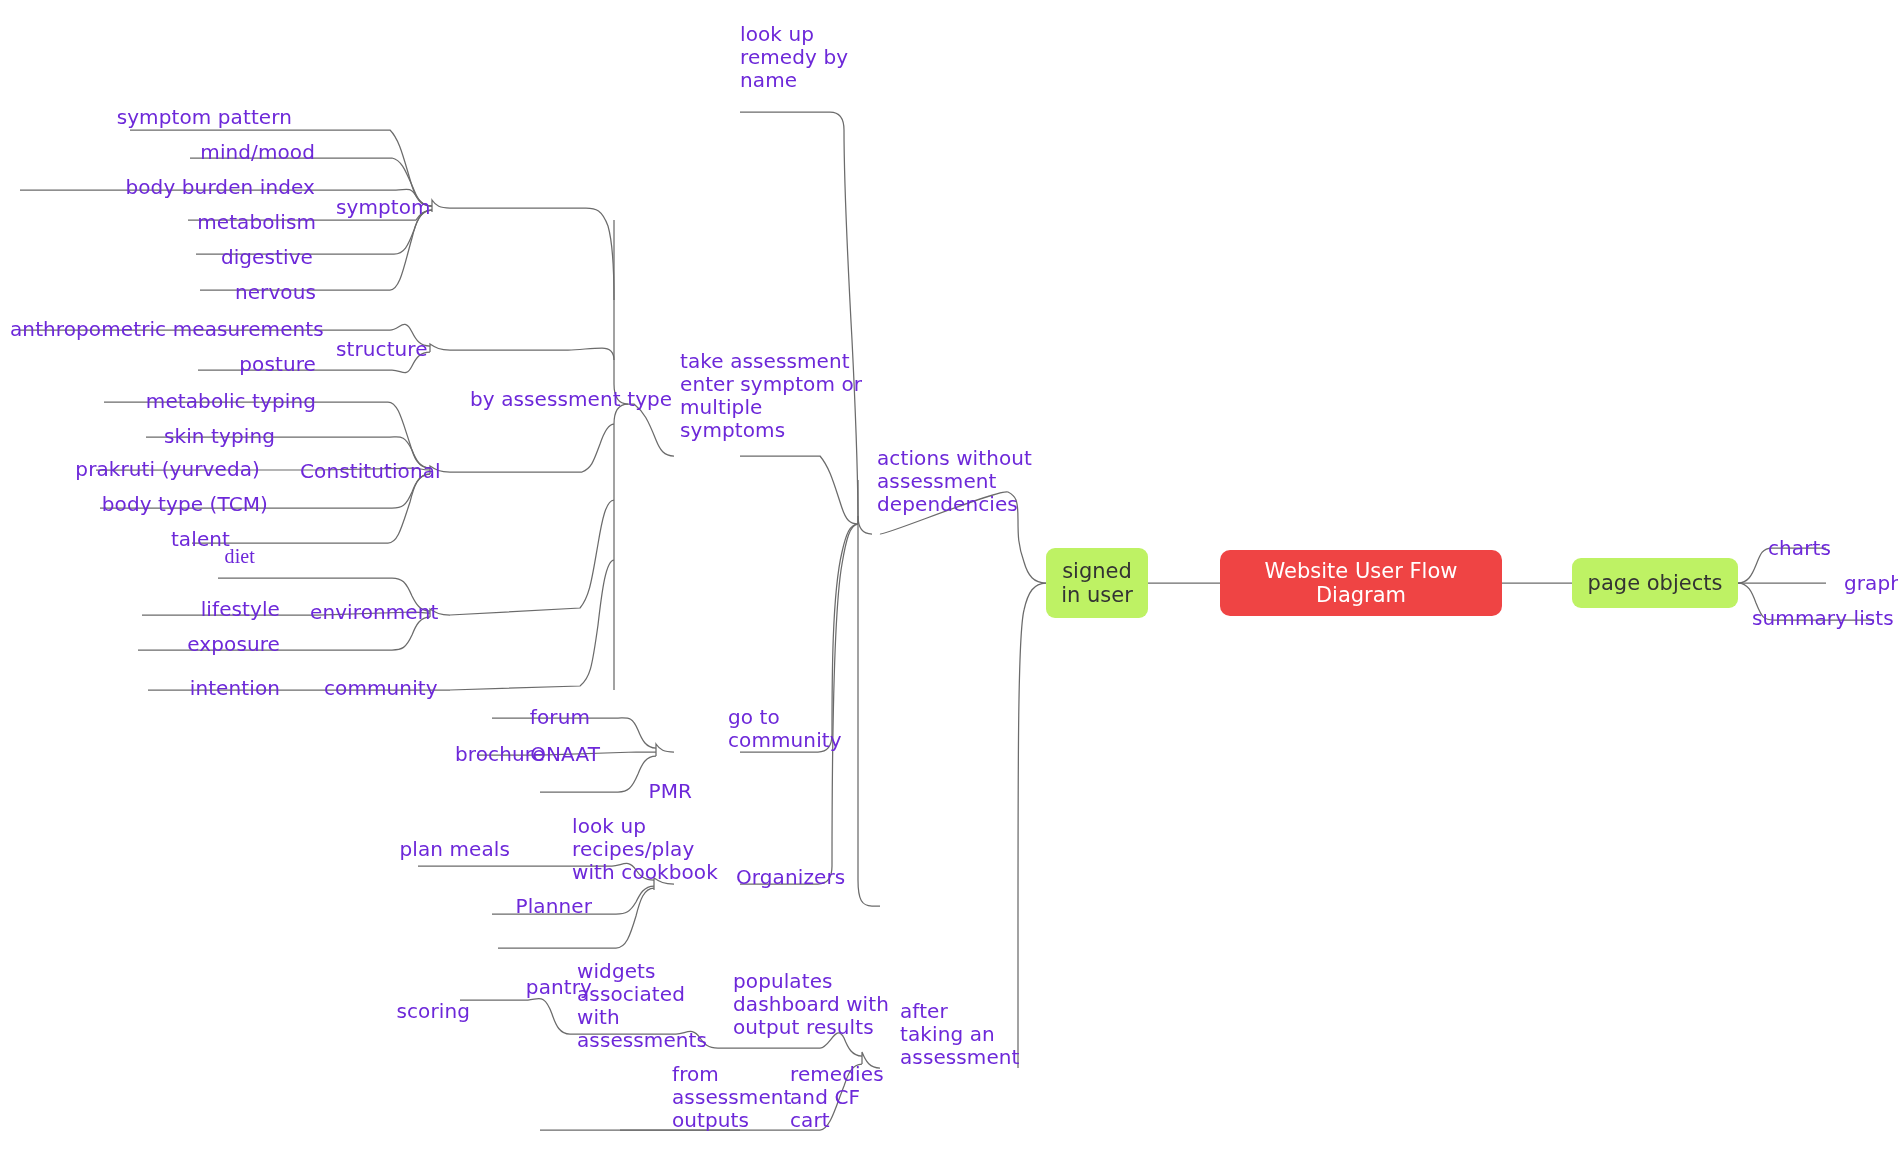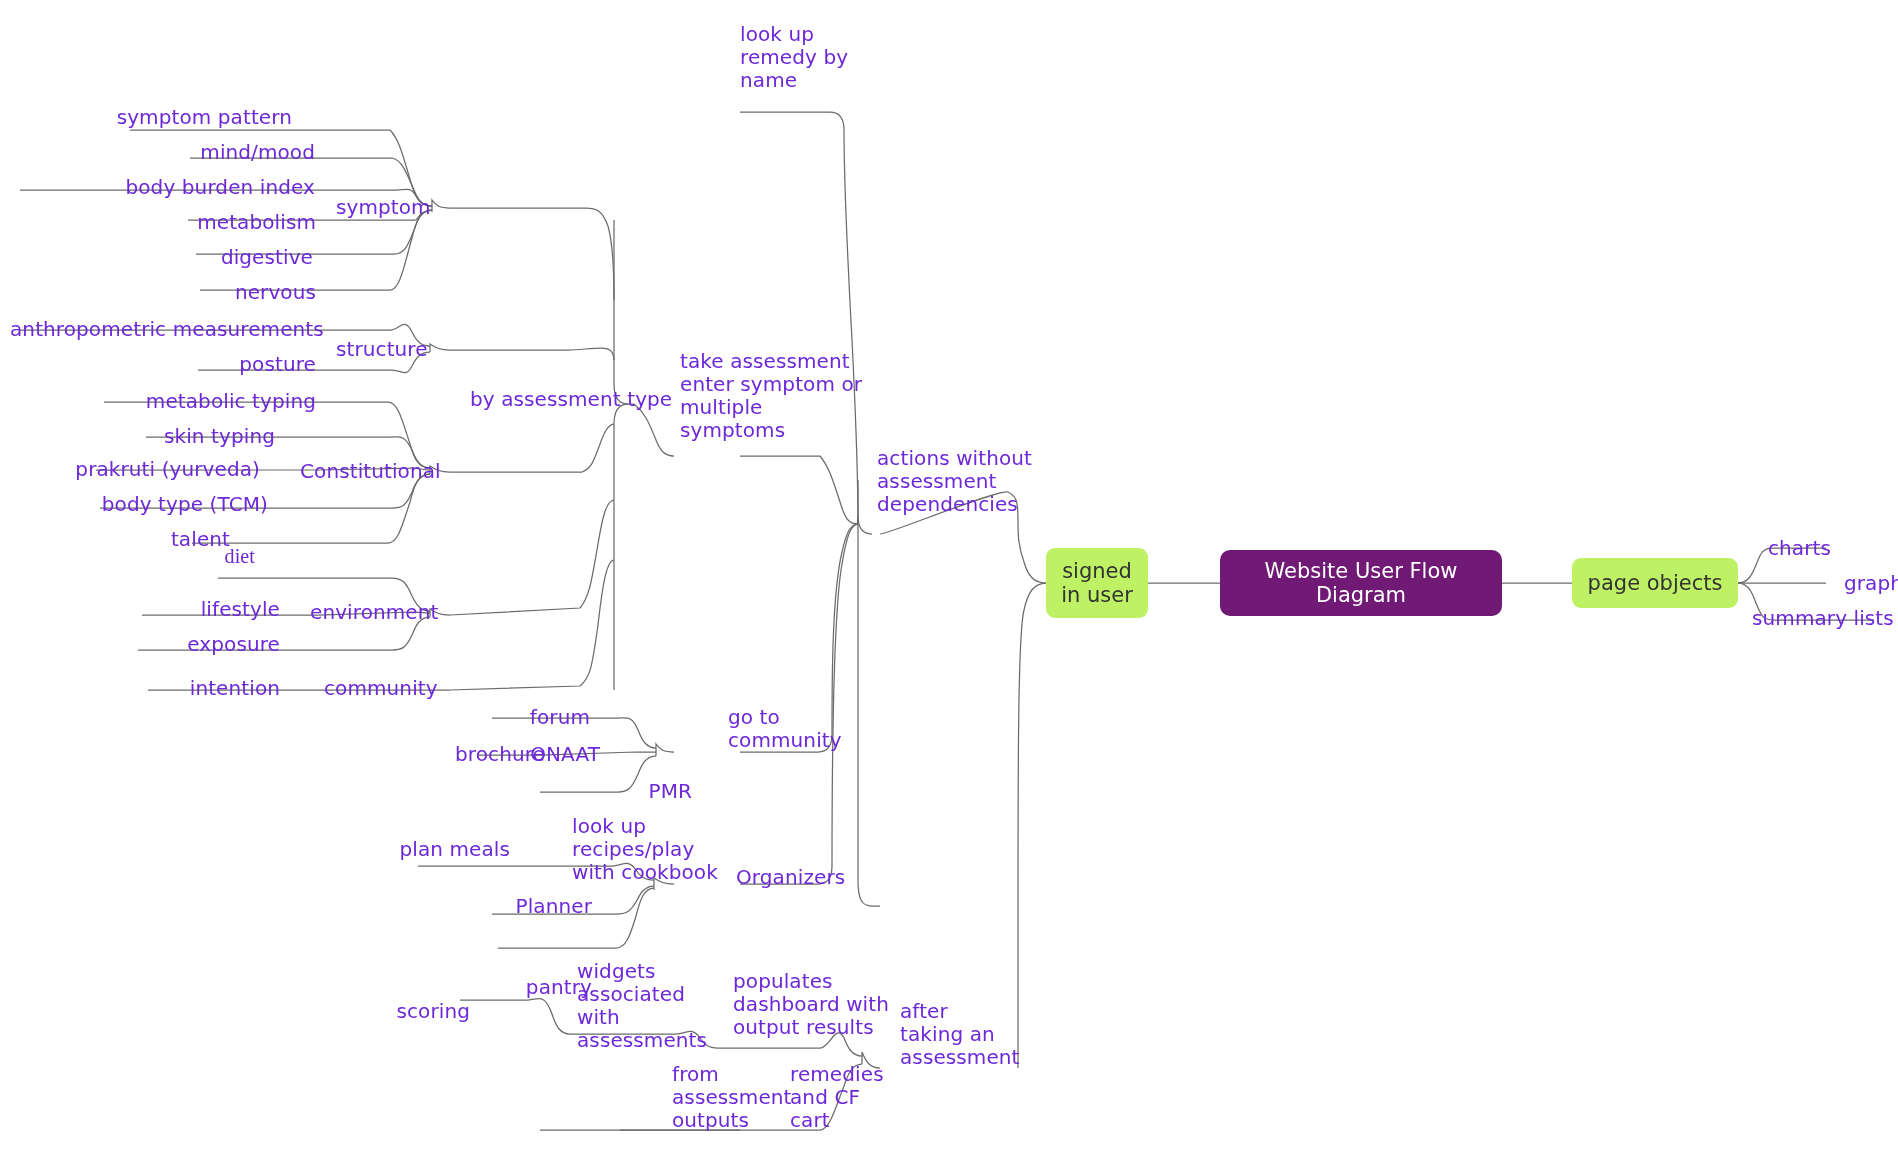--- a/index.html
+++ b/index.html
@@ -50,21 +50,21 @@
     font-size: 21px;
     line-height: 24px;
     white-space: pre-line;
     color: #333333;
     box-sizing: border-box;
   }
   .chip-soft {
     background: #bef264;
   }
   .chip-root {
-    background: #701a75;
+    background: #ef4444;
     color: #ffffff;
     font-size: 21px;
     border-radius: 10px;
   }
 </style>
 </head>
 <body>
 
 <div id="canvas">
 

